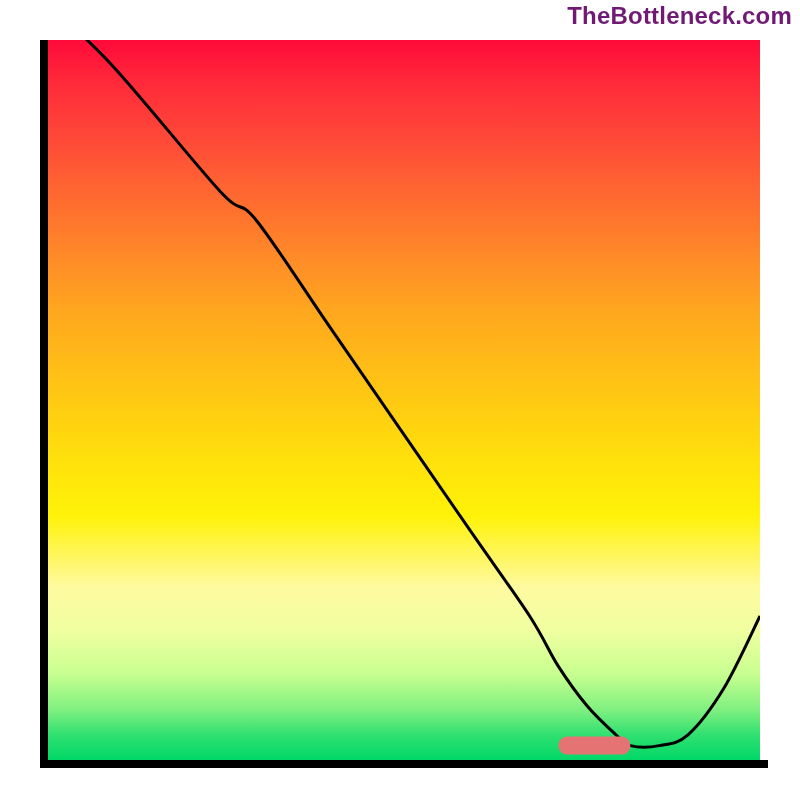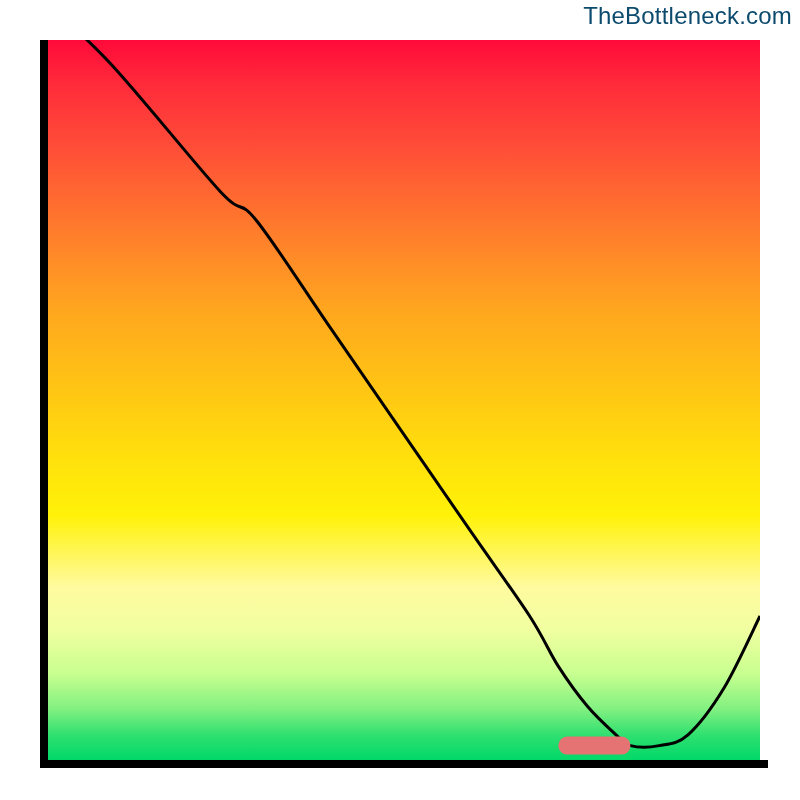--- a/index.html
+++ b/index.html
@@ -14,22 +14,22 @@
     position: relative;
     width: 800px;
     height: 800px;
   }
   .watermark {
     position: absolute;
     top: 2px;
     right: 8px;
     font-family: Arial, Helvetica, sans-serif;
     font-size: 24px;
-    font-weight: 400;
-    color: #0c4a6e;
+    font-weight: 700;
+    color: #701a75;
     letter-spacing: 0.2px;
     white-space: nowrap;
   }
   .plot-area {
     position: absolute;
     left: 40px;
     top: 40px;
     width: 720px;
     height: 720px;
   }

